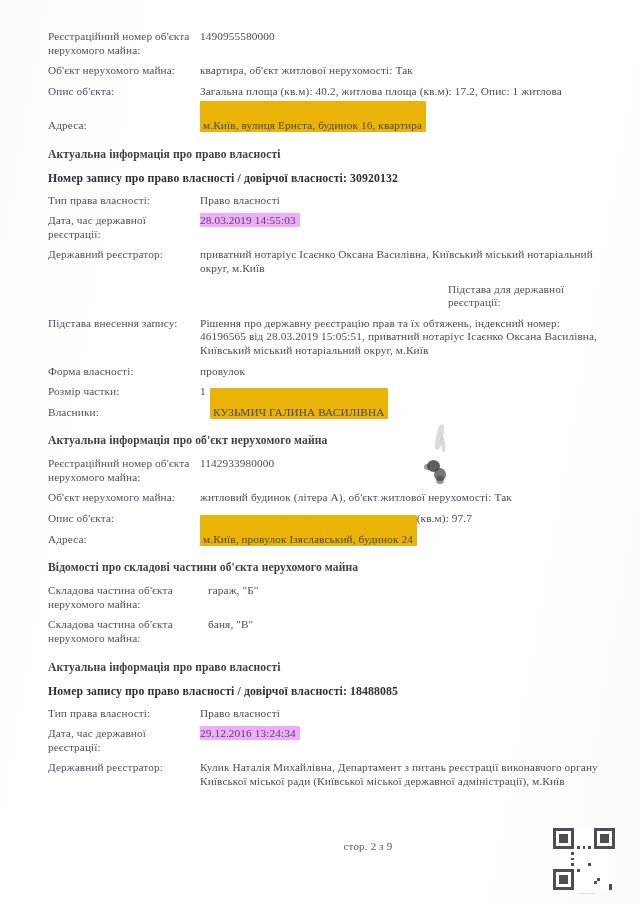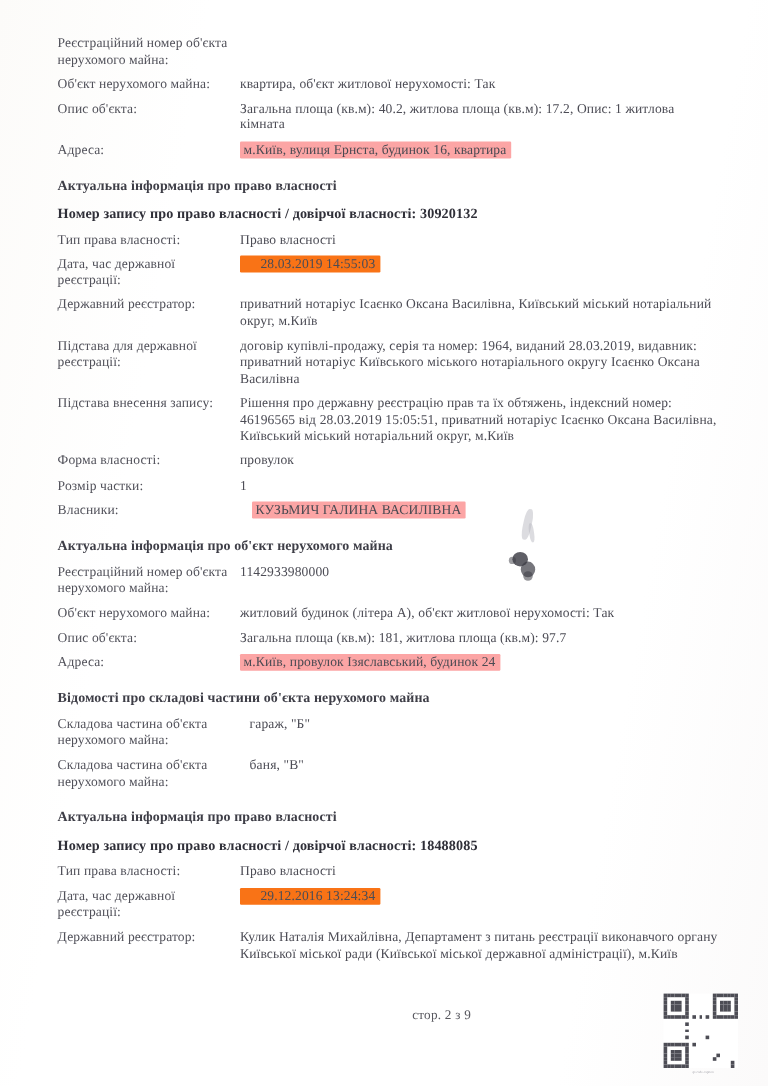--- a/index.html
+++ b/index.html
@@ -30,20 +30,21 @@
     position: absolute;
     left: 48px;
     top: 30px;
     width: 552px;
   }
 
   .row {
     display: flex;
     align-items: flex-start;
     margin-bottom: 7px;
+    justify-content: flex-end;
   }
   .row .lbl {
     width: 152px;
     flex: 0 0 152px;
     font-size: 11.3px;
     line-height: 13.6px;
     color: #51515a;
     letter-spacing: 0.1px;
   }
   .row .val {
@@ -67,30 +68,30 @@
   .subheading {
     font-weight: bold;
     font-size: 11.8px;
     line-height: 15px;
     color: #2f2f38;
     margin-bottom: 8px;
     letter-spacing: 0.1px;
   }
 
   .hl {
-    background: #fca5a5;
-    padding: 1px 4px 1px 3px;
+    background: #eab308;
+    padding: 18px 4px 1px 3px;
     border-radius: 1px;
     color: #4a4a52;
     box-decoration-break: clone;
     -webkit-box-decoration-break: clone;
   }
   .hl-soft {
-    background: #f97316;
-    padding: 1px 4px 1px 17px;
+    background: #f0abfc;
+    padding: 1px 4px 1px 0;
     border-radius: 1px;
     box-decoration-break: clone;
     -webkit-box-decoration-break: clone;
   }
 
   .footer-page {
     position: absolute;
     left: 0;
     top: 840px;
     width: 640px;
@@ -151,20 +152,21 @@
 <body>
 
 <div id="page">
 
   <div class="scan-tint tint-a"></div>
 
   <div class="doc-body">
 
     <div class="row">
       <div class="lbl">Реєстраційний номер об'єкта нерухомого майна:</div>
+      <div class="val">1490955580000</div>
     </div>
 
     <div class="row">
       <div class="lbl">Об'єкт нерухомого майна:</div>
       <div class="val">квартира, об'єкт житлової нерухомості: Так</div>
     </div>
 
     <div class="row">
       <div class="lbl">Опис об'єкта:</div>
       <div class="val">Загальна площа (кв.м): 40.2, житлова площа (кв.м): 17.2, Опис: 1 житлова кімната</div>
@@ -188,21 +190,20 @@
       <div class="val"><span class="hl-soft">28.03.2019 14:55:03</span></div>
     </div>
 
     <div class="row">
       <div class="lbl">Державний реєстратор:</div>
       <div class="val">приватний нотаріус Ісаєнко Оксана Василівна, Київський міський нотаріальний округ, м.Київ</div>
     </div>
 
     <div class="row">
       <div class="lbl">Підстава для державної реєстрації:</div>
-      <div class="val">договір купівлі-продажу, серія та номер: 1964, виданий 28.03.2019, видавник: приватний нотаріус Київського міського нотаріального округу Ісаєнко Оксана Василівна</div>
     </div>
 
     <div class="row">
       <div class="lbl">Підстава внесення запису:</div>
       <div class="val">Рішення про державну реєстрацію прав та їх обтяжень, індексний номер: 46196565 від 28.03.2019 15:05:51, приватний нотаріус Ісаєнко Оксана Василівна, Київський міський нотаріальний округ, м.Київ</div>
     </div>
 
     <div class="row">
       <div class="lbl">Форма власності:</div>
       <div class="val">провулок</div>

